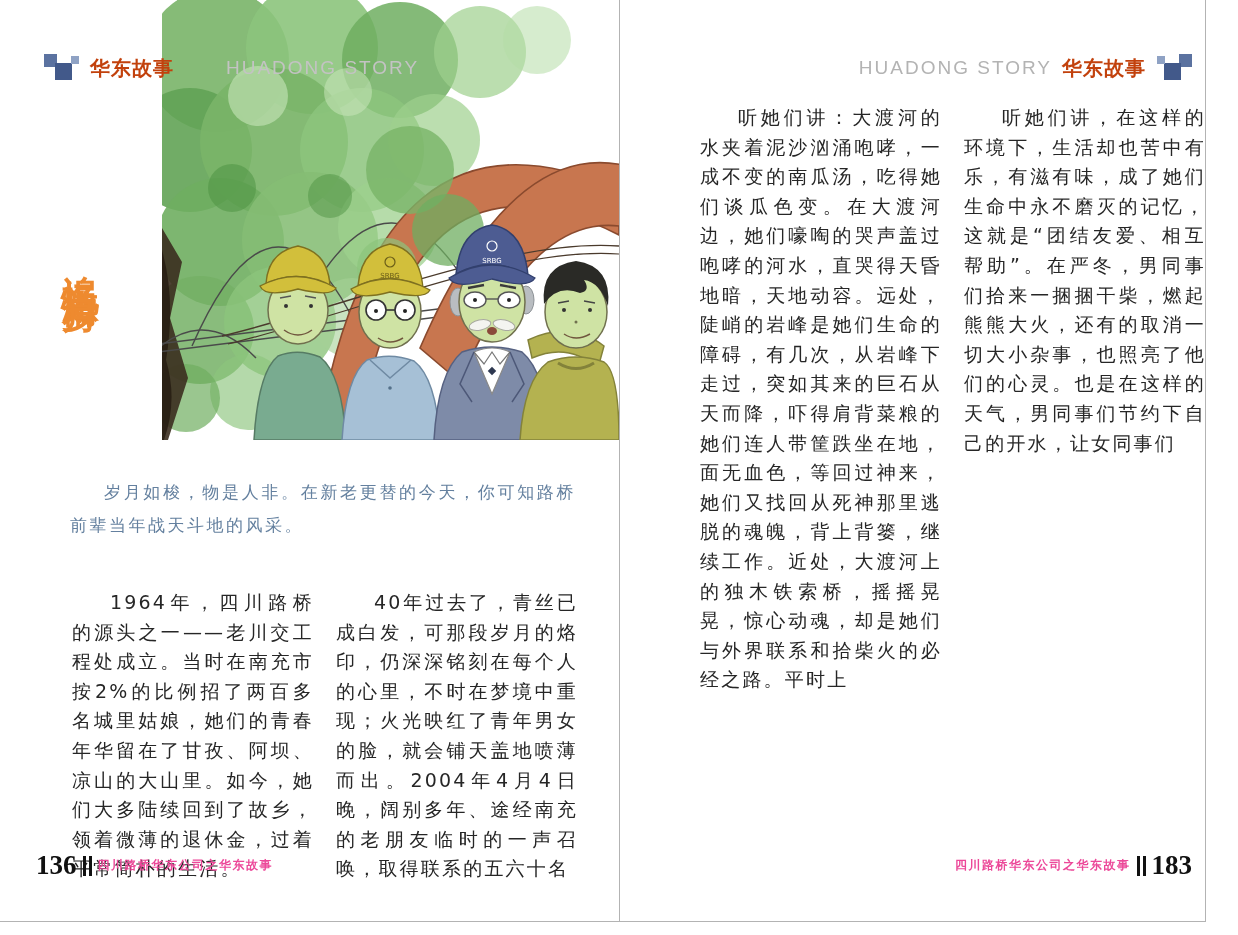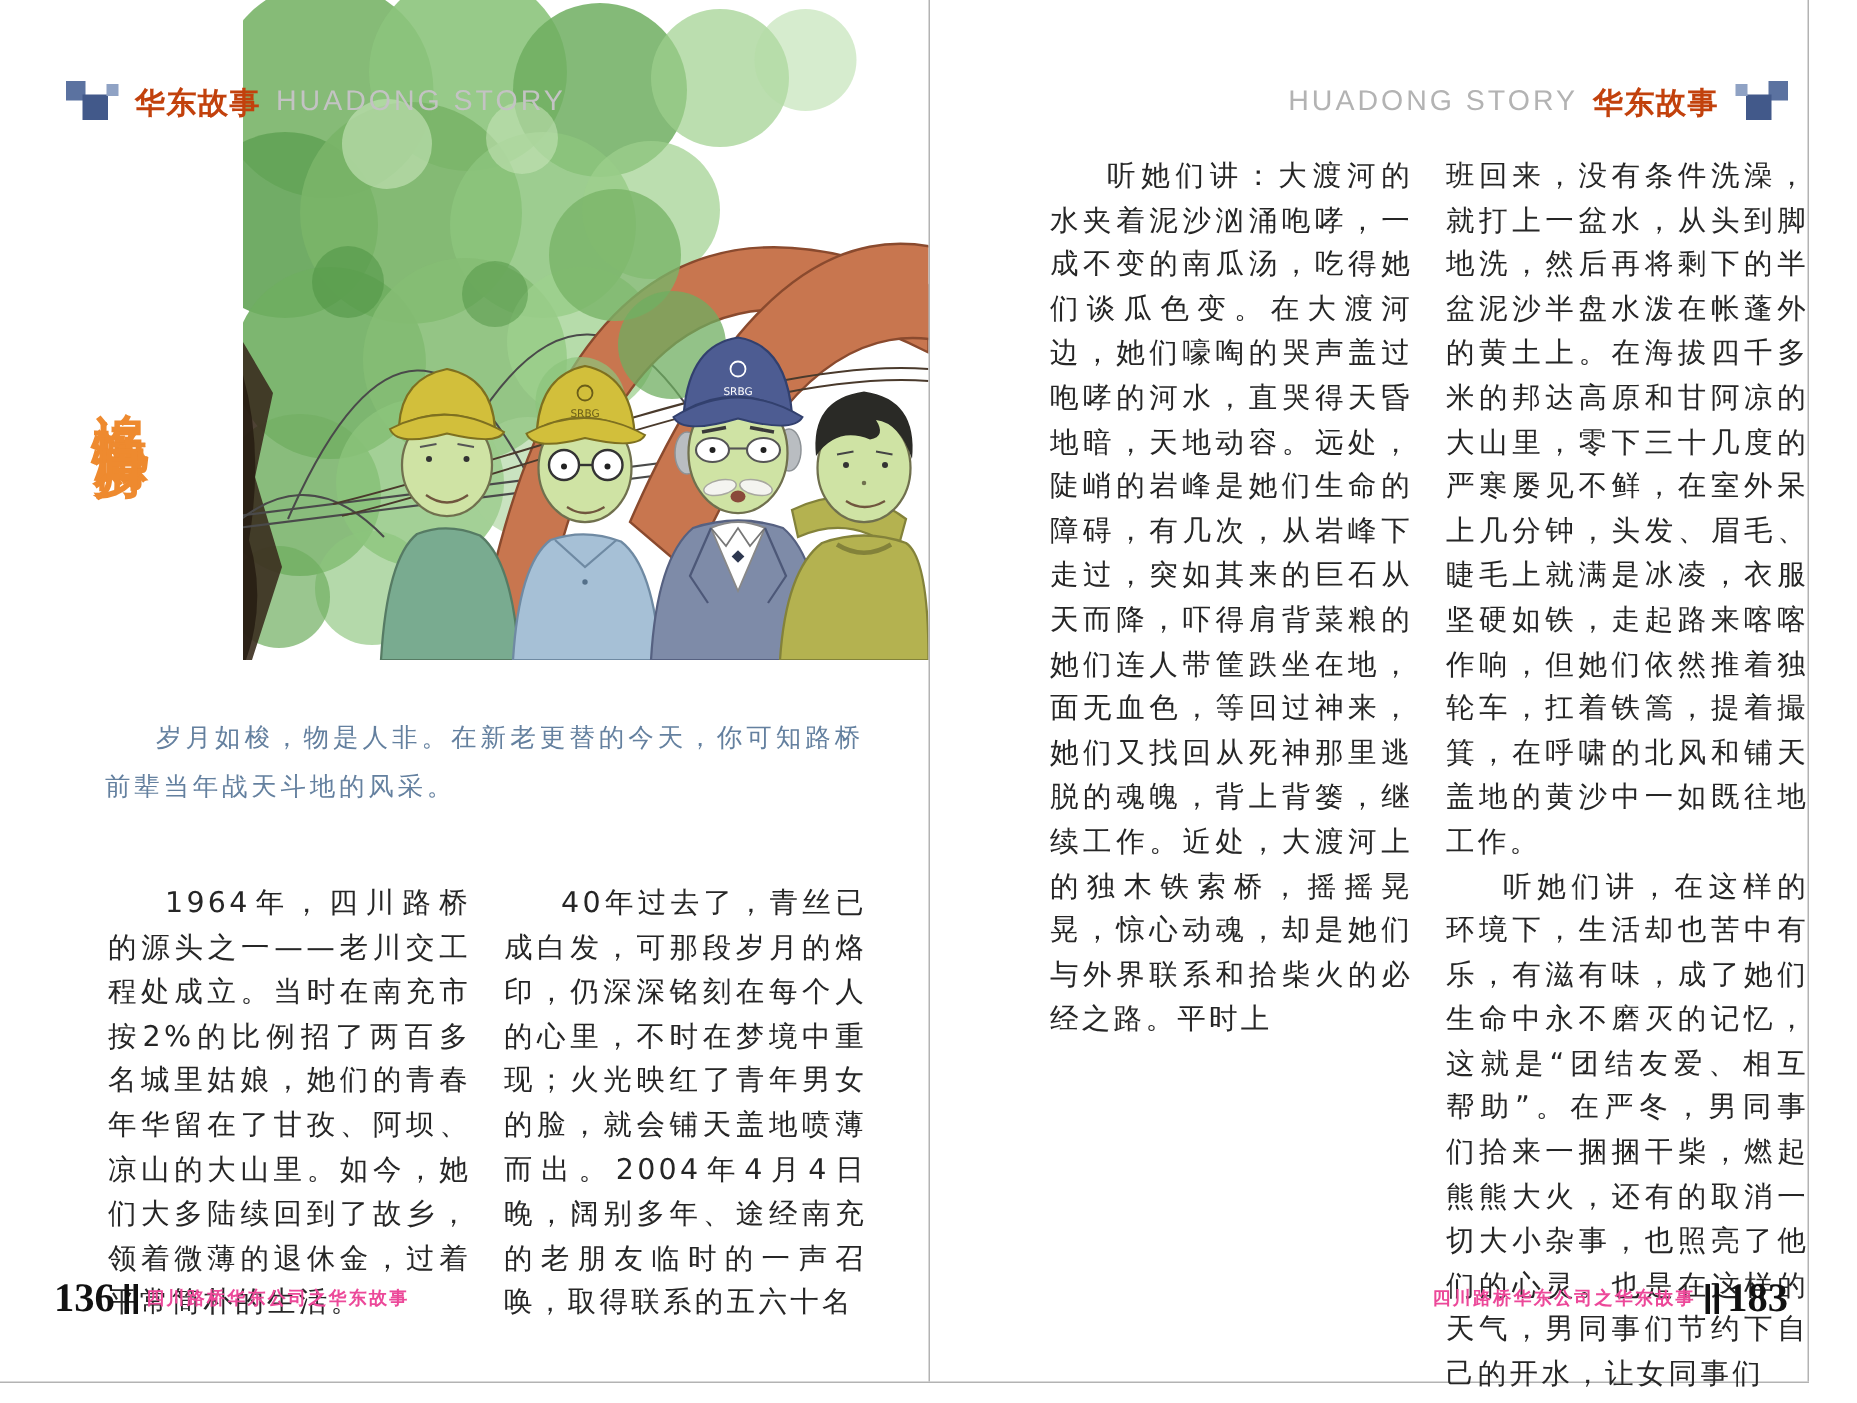--- a/index.html
+++ b/index.html
@@ -2,21 +2,21 @@
 <html><head>
 <meta charset="utf-8">
 <style>
   html,body{margin:0;padding:0;background:#ffffff;}
   #canvas{position:relative;width:1238px;height:935px;background:#ffffff;overflow:hidden;
           font-family:"DejaVu Sans",sans-serif;color:#2b2b2b;}
   .line{position:absolute;background:#b3b3b3;}
   
   .hdr{position:absolute;top:52px;display:flex;align-items:center;gap:10px;z-index:5;}
   .hdr-cn{font-size:20px;font-weight:bold;color:#c2410c;letter-spacing:1px;}
-  .hdr-en{font-size:19px;color:#c3c3c3;letter-spacing:2px;font-family:"Liberation Sans",sans-serif;}
+  .hdr-en{font-size:19px;color:#c3c3c3;letter-spacing:2px;font-family:"Liberation Sans",sans-serif;margin-left:42px;}
   .logo{position:relative;width:36px;height:32px;}
   .logo .sq{position:absolute;}
   .sq1{width:13px;height:13px;left:0;top:2px;background:#5b72a0;}
   .sq2{width:17px;height:17px;left:11px;top:11px;background:#42598a;}
   .sq3{width:8px;height:8px;left:27px;top:4px;background:#8fa2c4;}
   .logo.mirror{transform:scaleX(-1);}
   
   .vtitle{position:absolute;left:58px;top:246px;writing-mode:vertical-rl;text-orientation:upright;
           font-size:37px;font-weight:bold;color:#ee8a2f;letter-spacing:5px;line-height:44px;}
   
@@ -203,21 +203,20 @@
         <span class="sq sq2"></span>
         <span class="sq sq3"></span>
     </div>
   </div>
 
   <div class="cols" style="left:700px;top:103px;">
     <div class="col">
       <p>听她们讲：大渡河的水夹着泥沙汹涌咆哮，一成不变的南瓜汤，吃得她们谈瓜色变。在大渡河边，她们嚎啕的哭声盖过咆哮的河水，直哭得天昏地暗，天地动容。远处，陡峭的岩峰是她们生命的障碍，有几次，从岩峰下走过，突如其来的巨石从天而降，吓得肩背菜粮的她们连人带筐跌坐在地，面无血色，等回过神来，她们又找回从死神那里逃脱的魂魄，背上背篓，继续工作。近处，大渡河上的独木铁索桥，摇摇晃晃，惊心动魂，却是她们与外界联系和拾柴火的必经之路。平时上</p>
     </div>
     <div class="col">
-      <p class="cont">班回来，没有条件洗澡，就打上一盆水，从头到脚地洗，然后再将剩下的半盆泥沙半盘水泼在帐蓬外的黄土上。在海拔四千多米的邦达高原和甘阿凉的大山里，零下三十几度的严寒屡见不鲜，在室外呆上几分钟，头发、眉毛、睫毛上就满是冰凌，衣服坚硬如铁，走起路来喀喀作响，但她们依然推着独轮车，扛着铁篙，提着撮箕，在呼啸的北风和铺天盖地的黄沙中一如既往地工作。</p>
       <p>听她们讲，在这样的环境下，生活却也苦中有乐，有滋有味，成了她们生命中永不磨灭的记忆，这就是“团结友爱、相互帮助”。在严冬，男同事们拾来一捆捆干柴，燃起熊熊大火，还有的取消一切大小杂事，也照亮了他们的心灵。也是在这样的天气，男同事们节约下自己的开水，让女同事们</p>
     </div>
   </div>
 
   <div class="footer" style="right:46px;left:auto;">
     <span class="ftext">四川路桥华东公司之华东故事</span>
     <span class="dbar">
         <i></i>
         <i></i>
       </span>

